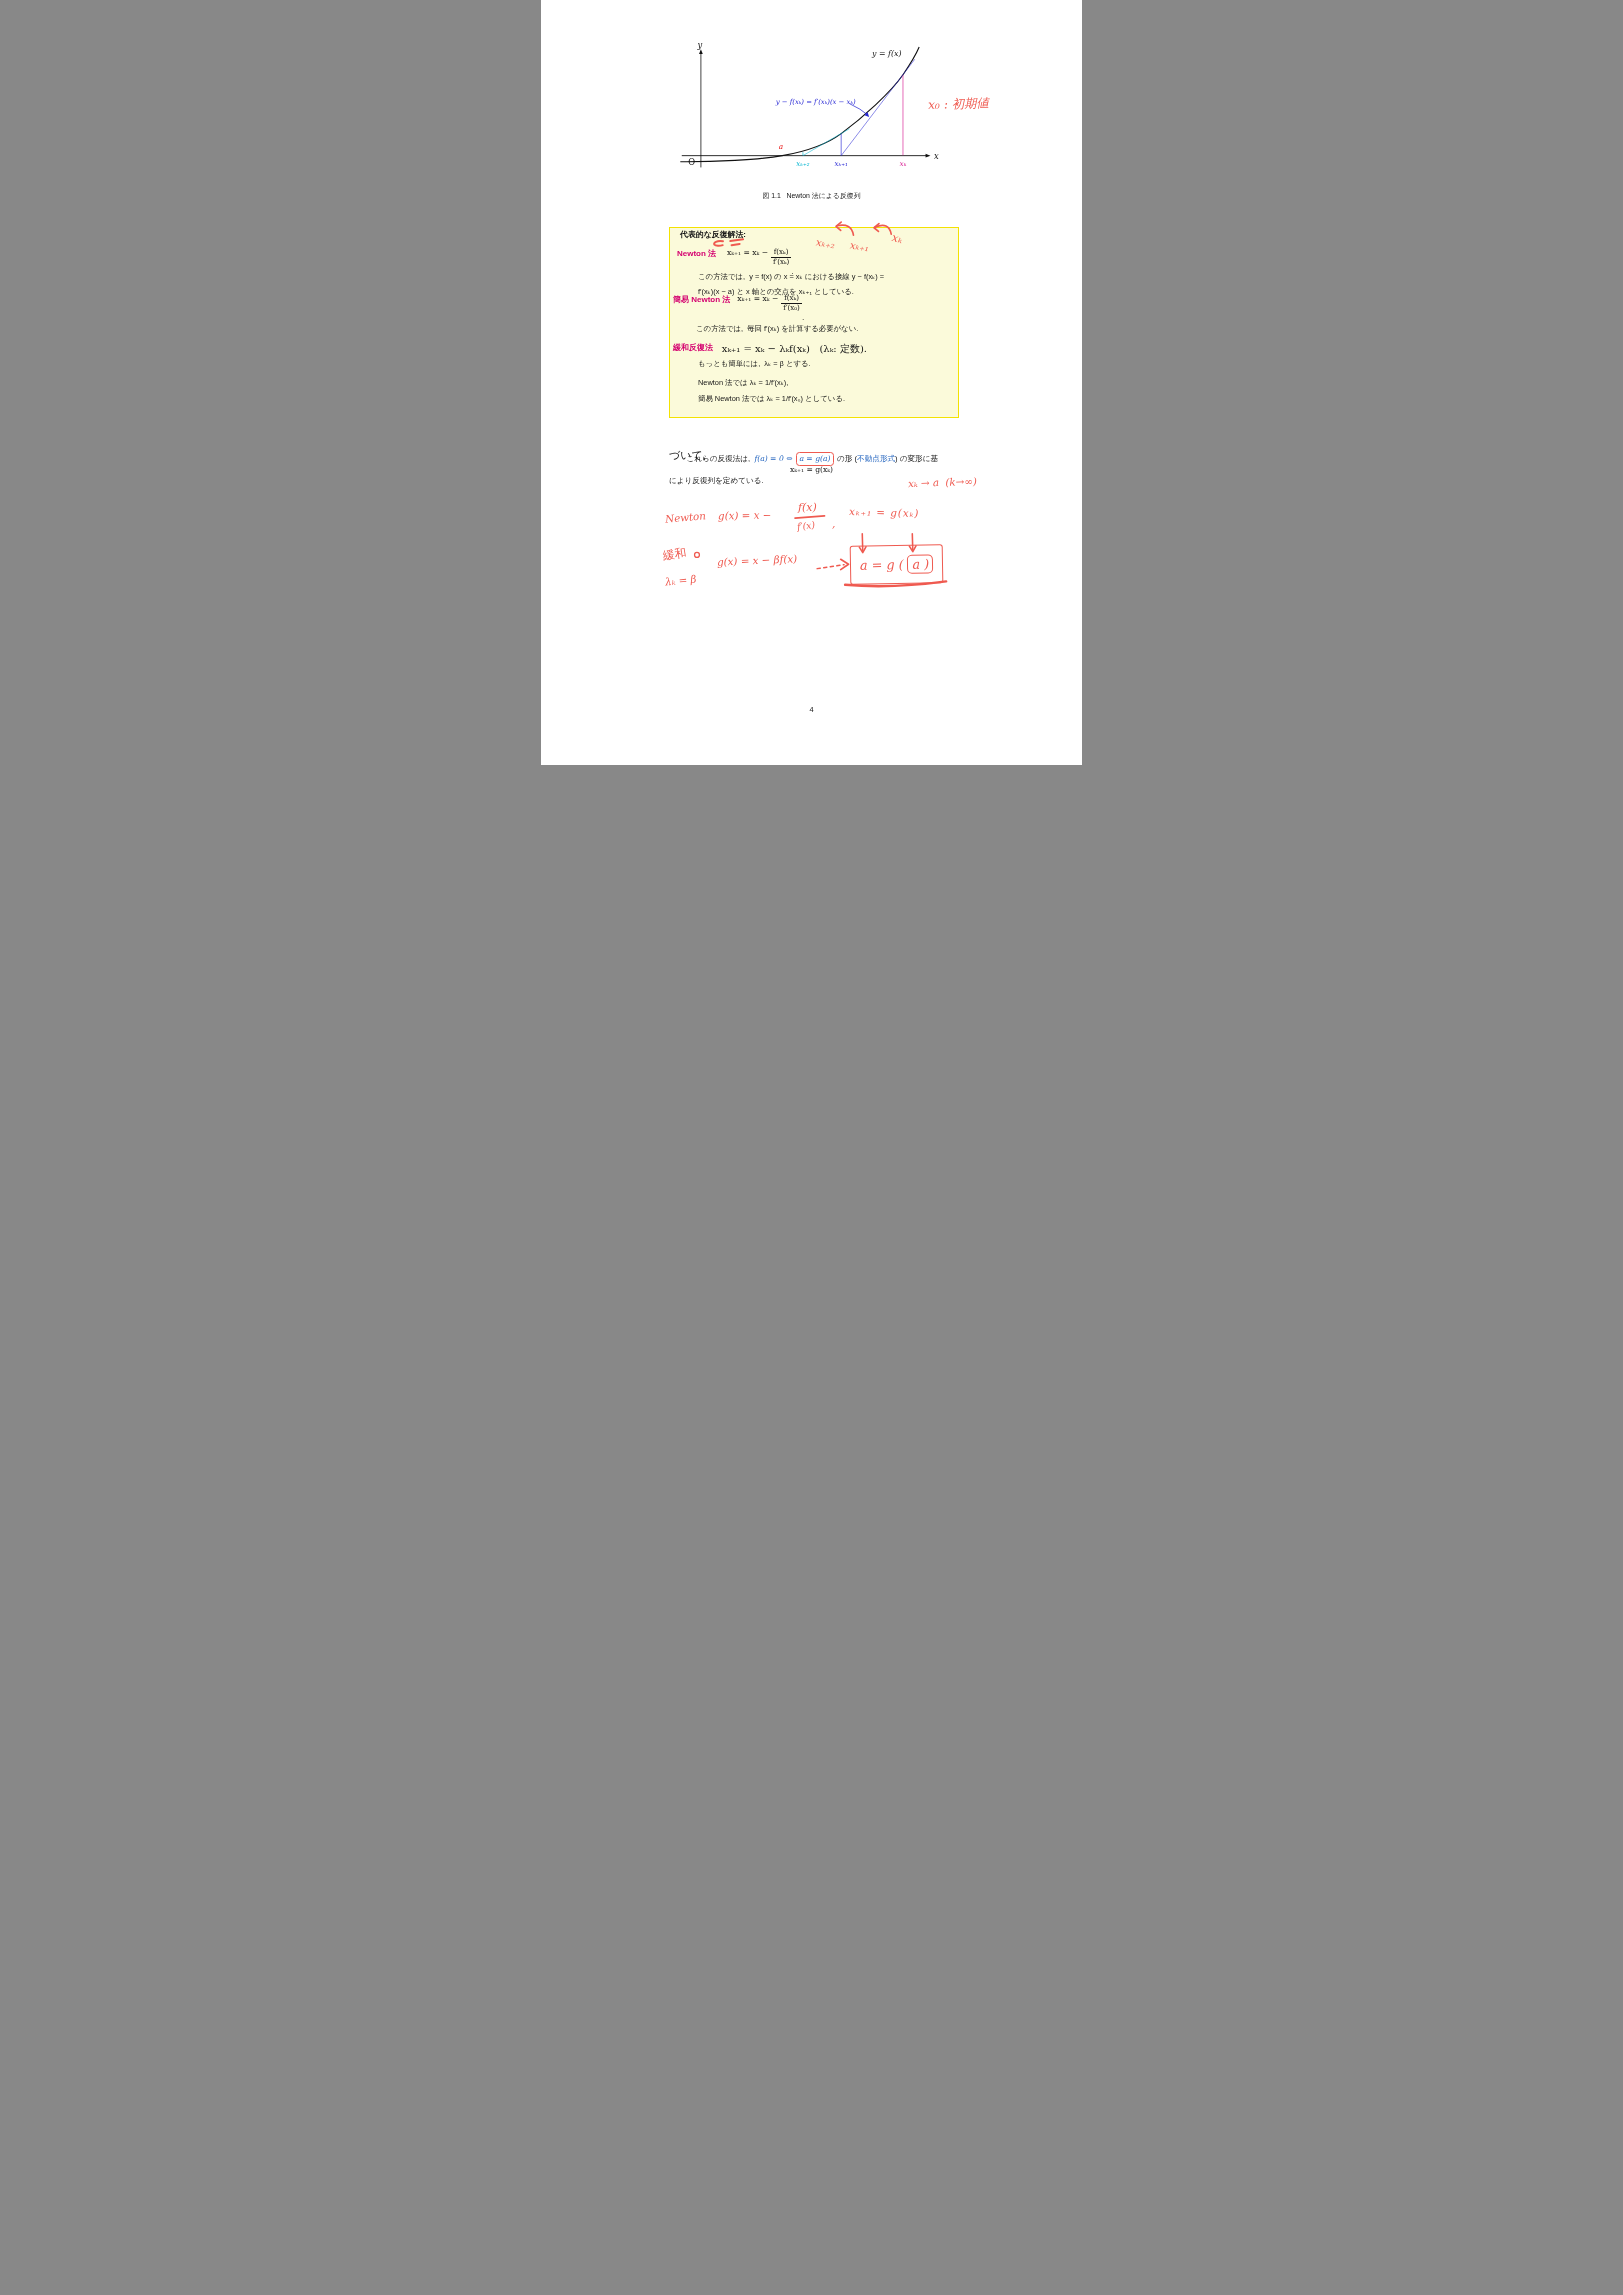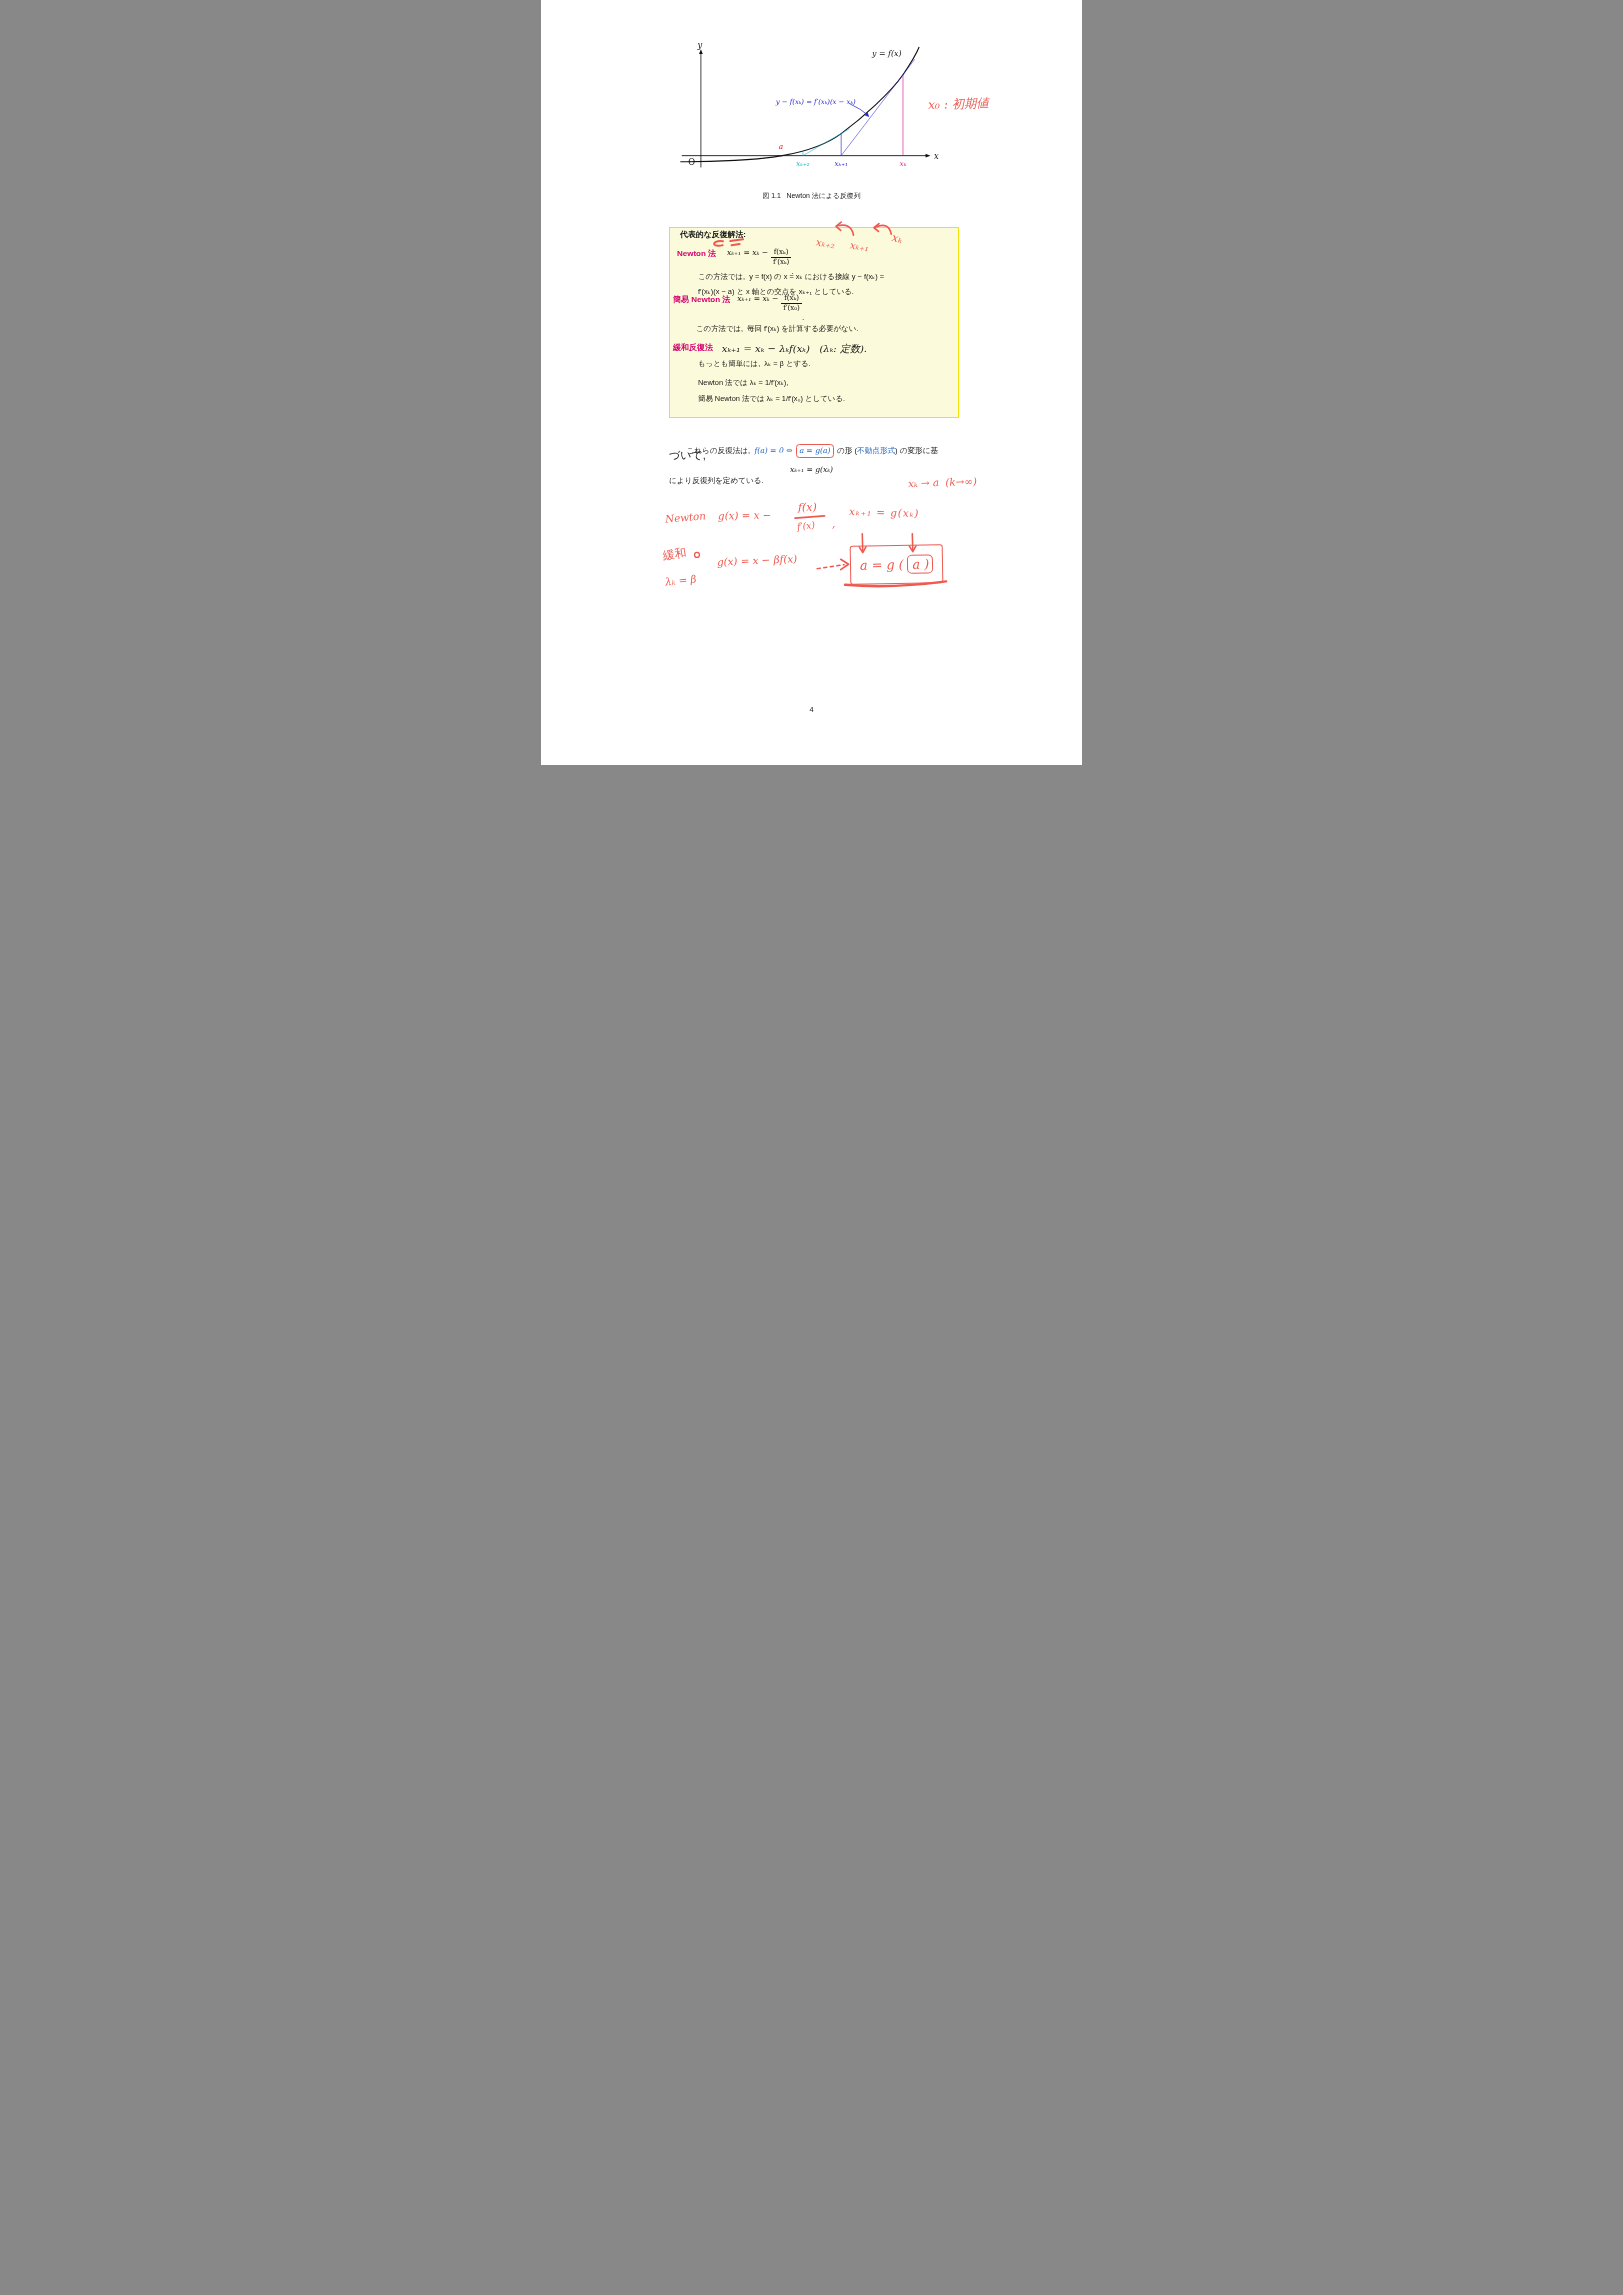--- a/index.html
+++ b/index.html
@@ -1,31 +1,31 @@
 <!DOCTYPE html>
 <html style="font-size:7.9px"><head>
 <meta charset="utf-8">
 <style>
   html,body{margin:0;padding:0;background:#888;}
   #page{position:relative;width:541px;height:765px;background:#ffffff;margin:0 auto;
         overflow:hidden;font-family:"Liberation Sans","DejaVu Sans",sans-serif;color:#161616;}
   .abs{position:absolute;}
   .jp{font-size:7.4px;line-height:10.3px;white-space:pre;color:#161616;}
-  .math{font-family:"DejaVu Serif",serif;font-style:italic;white-space:pre;}
+  .math{font-family:"DejaVu Serif",serif;white-space:pre;}
   .mname{color:#d4006f;font-weight:bold;font-size:8px;white-space:pre;}
   .heading{font-weight:bold;font-size:7.9px;white-space:pre;}
   .mline{display:flex;align-items:flex-start;}
   .frac{display:inline-flex;flex-direction:column;align-items:center;
         font-family:"DejaVu Serif",serif;font-size:7.1px;line-height:8.8px;}
   .frac .den{border-top:0.7px solid #161616;padding:0.5px 2px 0 2px;}
   .frac .num{padding:0 2px;}
   .ybox{background:#fbfada;border:1px solid #f3e202;}
   .blue{color:#2767c0;}
   .bluemath{color:#2767c0;font-family:"DejaVu Serif",serif;font-style:italic;white-space:pre;}
-  .handbox{border:1.2px solid #ef5a50;border-radius:3.4px;padding:0.5px 2.5px;margin:0 1px;display:inline-block;}
+  .handbox{border:1.2px solid #ef5a50;border-radius:3.4px;padding:0.5px 2.5px;margin:8px 1px;display:inline-block;}
   .hand{font-family:"DejaVu Serif",serif;font-style:italic;color:#ef5a50;white-space:pre;}
   .caption,.pagenum{width:100%;text-align:center;}
   .fpbox{border:1.5px solid #ef5a50;border-radius:2.9px;display:flex;align-items:center;
          justify-content:center;transform:rotate(-1deg);font-size:12.8px;}
   .fpinner{border:1.4px solid #ef5a50;border-radius:4.9px;padding:1px 2.9px 1px 4.9px;margin-left:2.9px;}
   svg{display:block;}
   #overlay{position:absolute;left:0;top:0;pointer-events:none;}
 </style>
 </head>
 <body>

